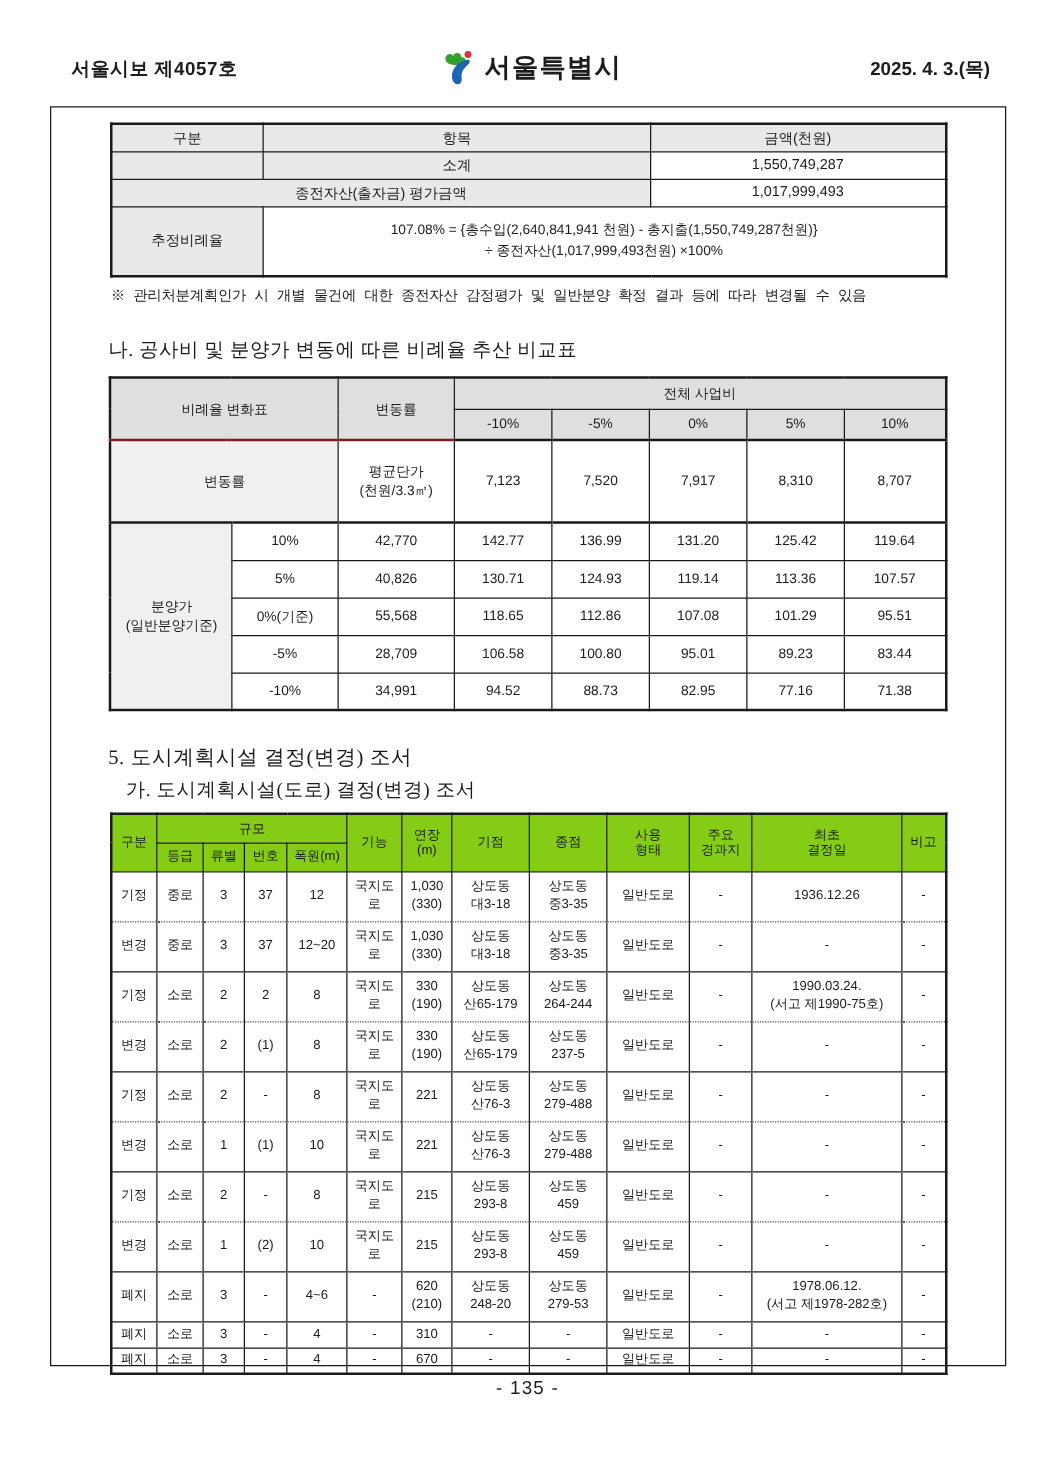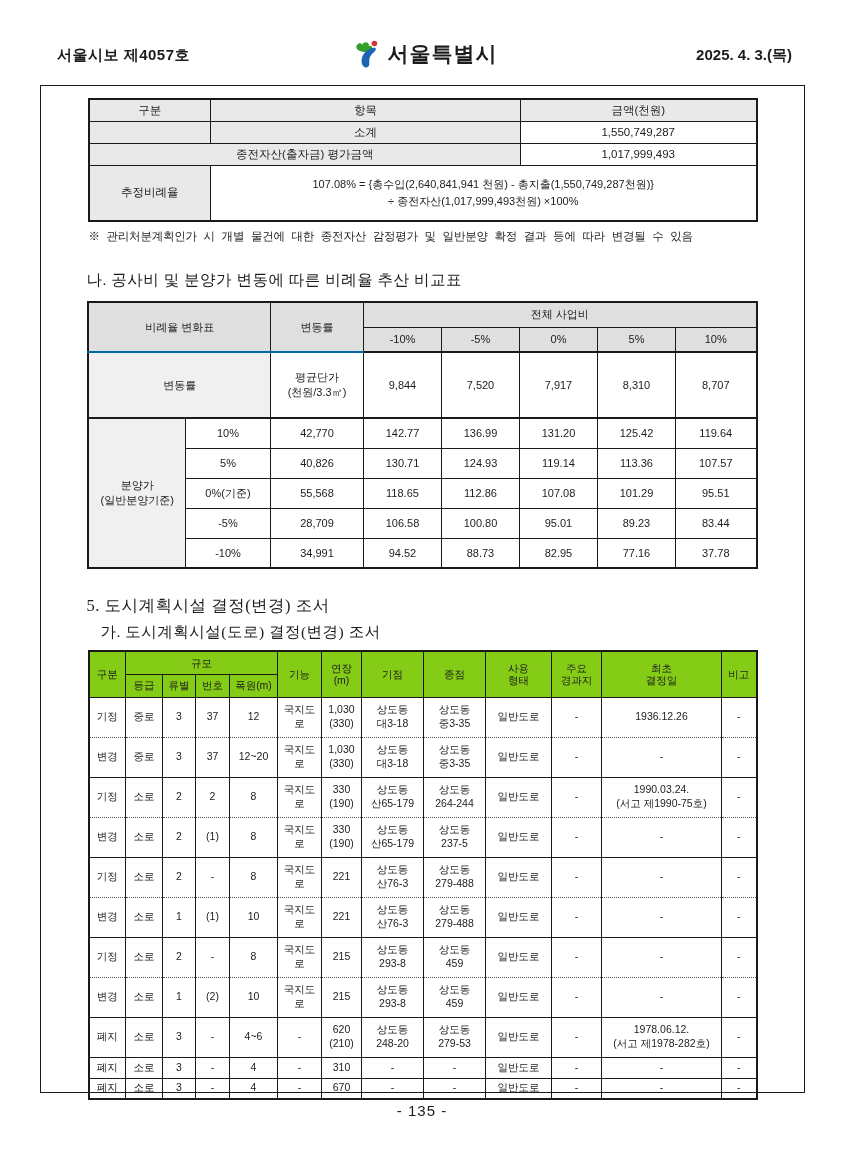--- a/index.html
+++ b/index.html
@@ -34,21 +34,21 @@
   
   .sec-title { font-family:"Liberation Serif", serif; font-size:15.5px; width:672px; margin:26px auto 0 auto; letter-spacing:0.5px; }
   .sec-title.main { font-size:16.5px; margin-top:26px; }
   .sec-title.sub  { font-size:15.5px; margin-top:5px; padding-left:14px; }
 
   
   .t2 { border:2px solid #1a1a1a; font-size:11px; margin-top:10px; }
   .t2 thead tr { height:25px; }
   .t2 thead th { background:#dfdfdf; border-bottom:2px solid #1a1a1a; }
   .t2 thead tr:first-child th { border-bottom:1px solid #1a1a1a; }
-  .t2 thead tr:first-child th.keep { border-bottom:2px solid #0369a1; }
+  .t2 thead tr:first-child th.keep { border-bottom:2px solid #7f1d1d; }
   .t2 tbody tr { height:30px; }
   .t2 tbody tr:first-child { height:66px; }
   .t2 tbody tr:nth-child(2) td { border-top:2px solid #1a1a1a; }
 
   
   .t3 { border:2px solid #1a1a1a; font-size:10.5px; margin-top:7px; line-height:1.3; }
   .t3 thead tr { height:23px; }
   .t3 thead th { background:#84cc16; border-bottom:1.5px solid #1a1a1a; line-height:1.15; }
   .t3 td { border:1px solid #1a1a1a; border-bottom:none; }
   .t3 tbody tr { height:40px; }
@@ -136,21 +136,21 @@
           <th>0%</th>
           <th>5%</th>
           <th>10%</th>
         </tr>
       </thead>
       <tbody id="t2-body">
           <tr>
             <td class="lgray" colspan="2">변동률</td>
             <td>평균단가
 (천원/3.3㎡)</td>
-            <td>9,844</td>
+            <td>7,123</td>
             <td>7,520</td>
             <td>7,917</td>
             <td>8,310</td>
             <td>8,707</td>
           </tr>
           <tr>
             <td class="lgray" rowspan="5">분양가
 (일반분양기준)</td>
             <td>10%</td>
             <td>42,770</td>
@@ -187,21 +187,21 @@
             <td>89.23</td>
             <td>83.44</td>
           </tr>
           <tr>
             <td>-10%</td>
             <td>34,991</td>
             <td>94.52</td>
             <td>88.73</td>
             <td>82.95</td>
             <td>77.16</td>
-            <td>37.78</td>
+            <td>71.38</td>
           </tr>
         </tbody>
     </table>
 
     <div class="sec-title main">5. 도시계획시설 결정(변경) 조서</div>
     <div class="sec-title sub">가. 도시계획시설(도로) 결정(변경) 조서</div>
 
     <table class="t3">
       <colgroup>
         <col style="width:37px">

